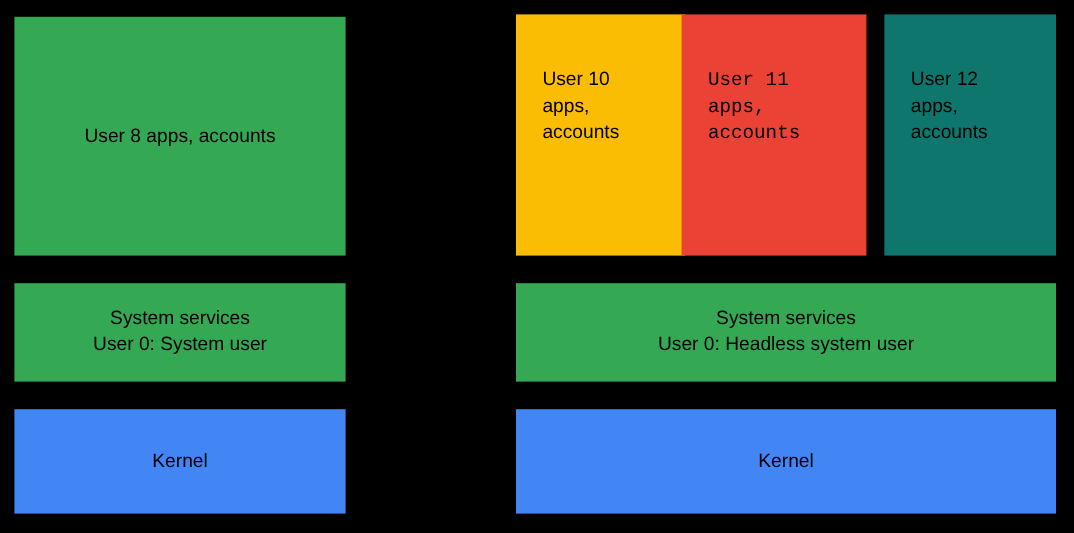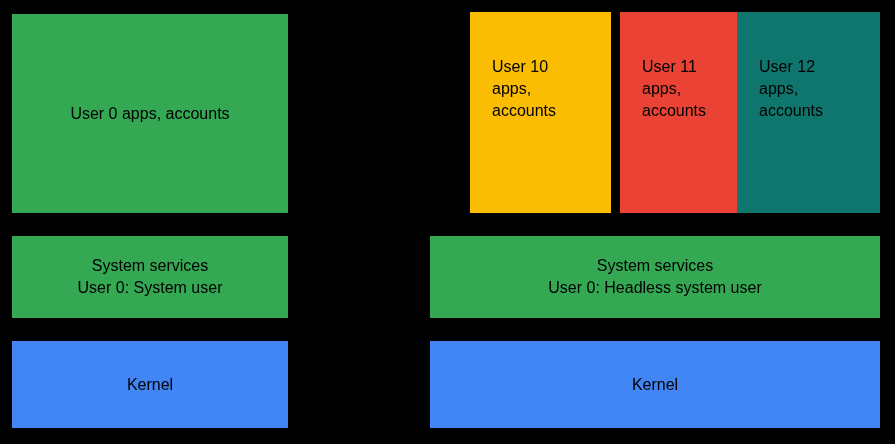--- a/index.html
+++ b/index.html
@@ -44,33 +44,33 @@
   .label {
     display: block;
   }
 
   
   #left-user0-apps   { left: 12px;  top: 14px;  width: 276px; height: 199px; }
   #left-system       { left: 12px;  top: 236px; width: 276px; height: 82px;  }
   #left-kernel       { left: 12px;  top: 341px; width: 276px; height: 87px;  }
 
   
-  #right-user10      { left: 430px; top: 12px;  width: 141px; height: 201px; margin-left: 40px; }
-  #right-user11      { left: 620px; top: 12px;  width: 137px; height: 201px; }
+  #right-user10      { left: 430px; top: 12px;  width: 141px; height: 201px; }
+  #right-user11      { left: 568px; top: 12px;  width: 154px; height: 201px; font-family: Liberation Mono, monospace; }
   #right-user12      { left: 737px; top: 12px;  width: 143px; height: 201px; }
   #right-system      { left: 430px; top: 236px; width: 450px; height: 82px;  }
   #right-kernel      { left: 430px; top: 341px; width: 450px; height: 87px;  }
 </style>
 </head>
 <body>
 
 <div id="diagram">
 
   <div class="box center" id="left-user0-apps" style="background:#34A853">
-    <span class="label">User 0 apps, accounts</span>
+    <span class="label">User 8 apps, accounts</span>
   </div>
 
   <div class="box center" id="left-system" style="background:#34A853">
     <span class="label">System services
 User 0: System user</span>
   </div>
 
   <div class="box center" id="left-kernel" style="background:#4285F4">
     <span class="label">Kernel</span>
   </div>

